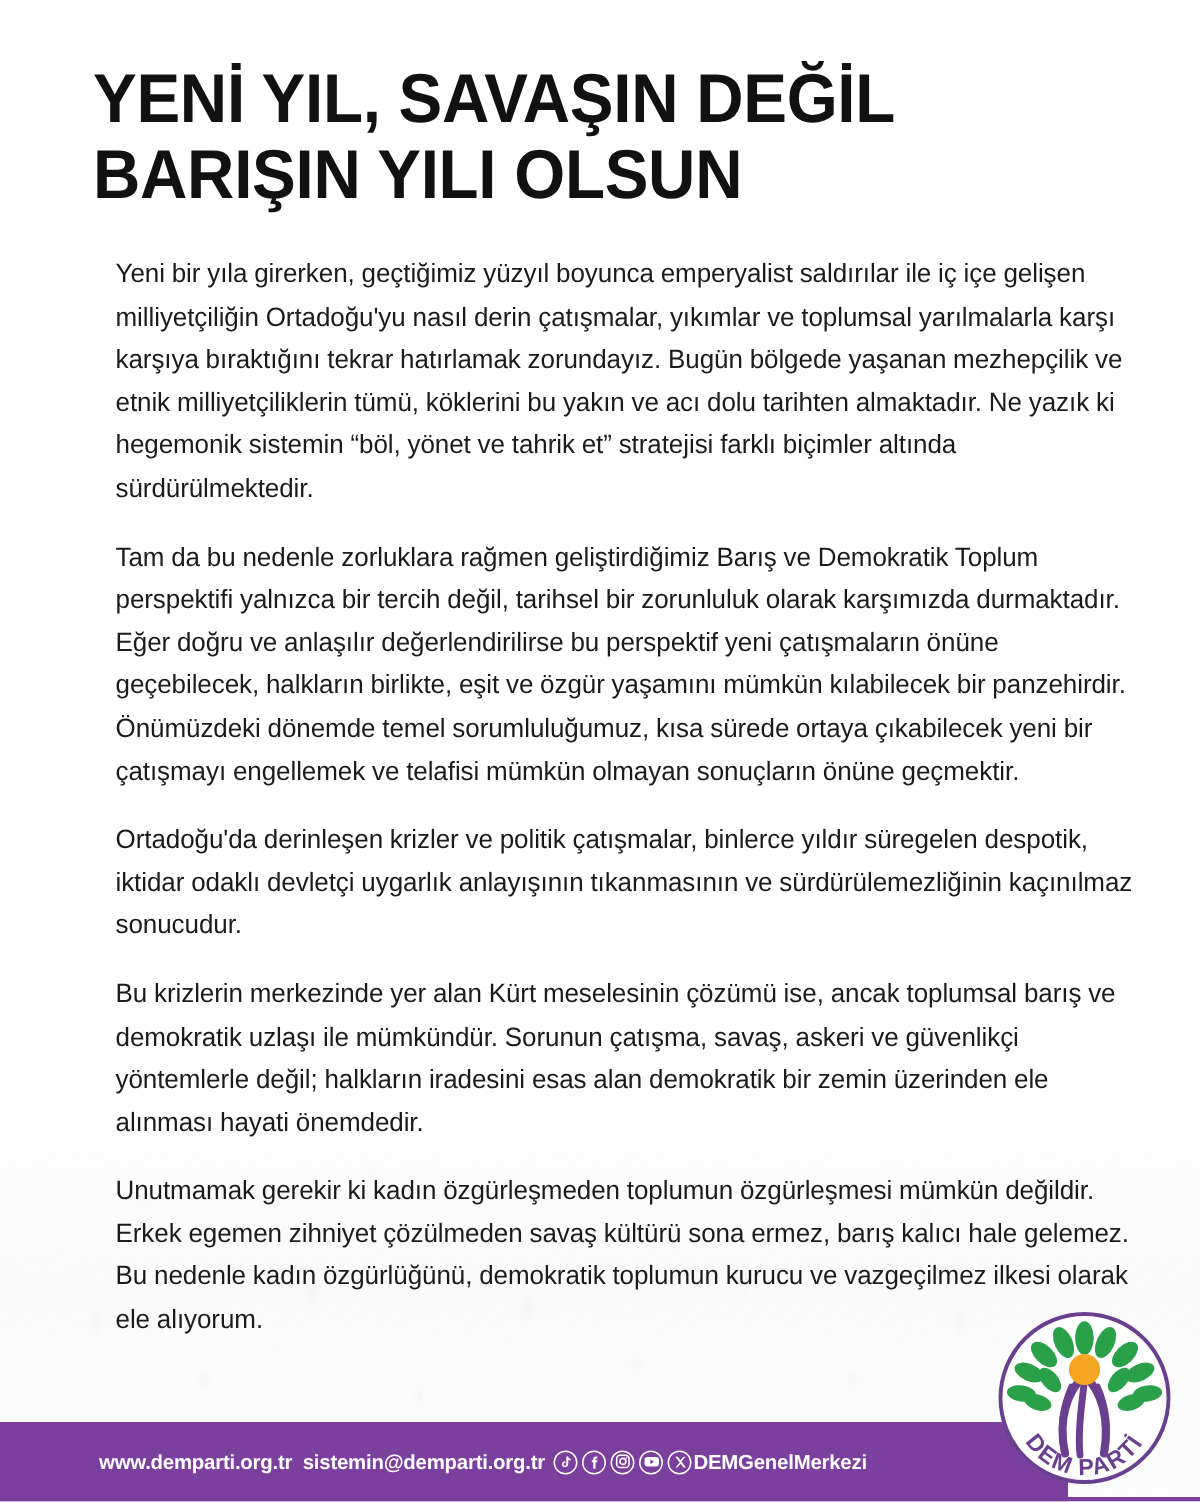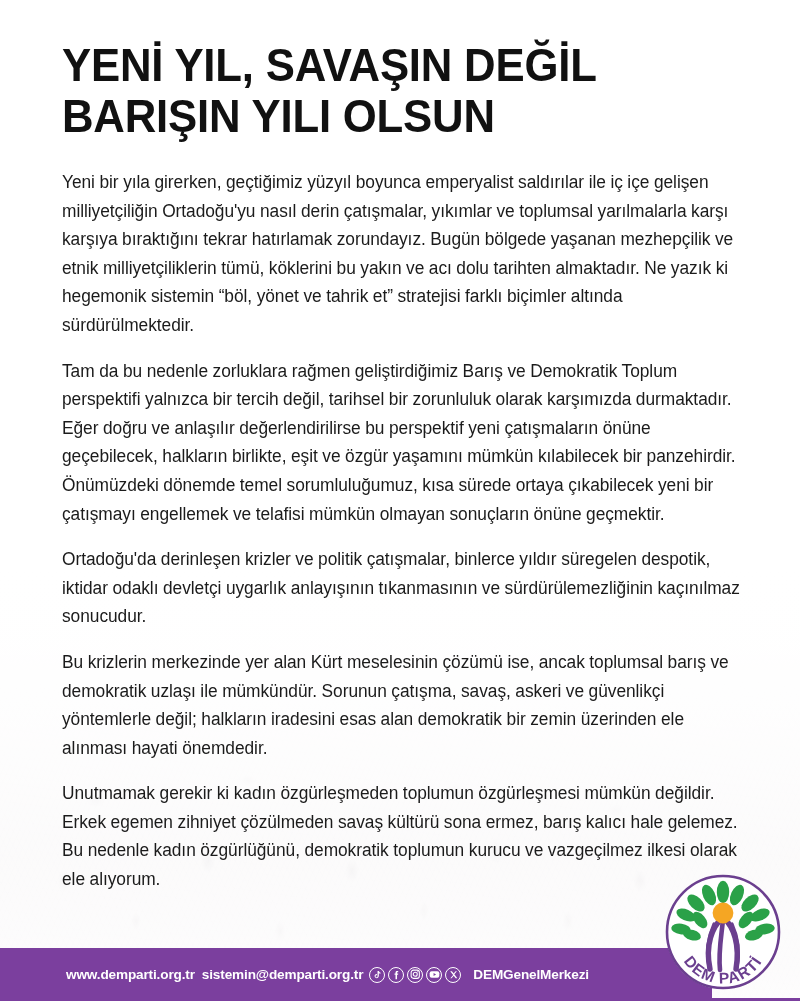--- a/index.html
+++ b/index.html
@@ -92,20 +92,21 @@
     letter-spacing:-0.2px;
     transform:scaleX(.95);
     transform-origin:left top;
     white-space:nowrap;
   }
   .headline .hl-line { display:block; }
 
   .body-copy {
     margin-top:26px;
     width:690px;
+    margin-left:15px;
   }
 
   .para {
     color:#1b1b1b;
     font-size:17.6px;
     line-height:28.6px;
     text-align:left;
     margin-bottom:17px;
     letter-spacing:-0.05px;
     word-spacing:-0.2px;
@@ -137,21 +138,21 @@
   }
 
   .footer-text {
     color:#ffffff;
     font-size:13.6px;
     font-weight:700;
     letter-spacing:-0.15px;
   }
   .footer-web   { margin-right:7px; }
   .footer-mail  { margin-right:6px; }
-  .footer-handle{ margin-left:12px; }
+  .footer-handle{ margin-left:1px; }
 
   .social-row {
     display:flex;
     align-items:center;
     gap:3px;
   }
   .social-ico {
     width:16px;
     height:16px;
     border:1.4px solid #ffffff;

